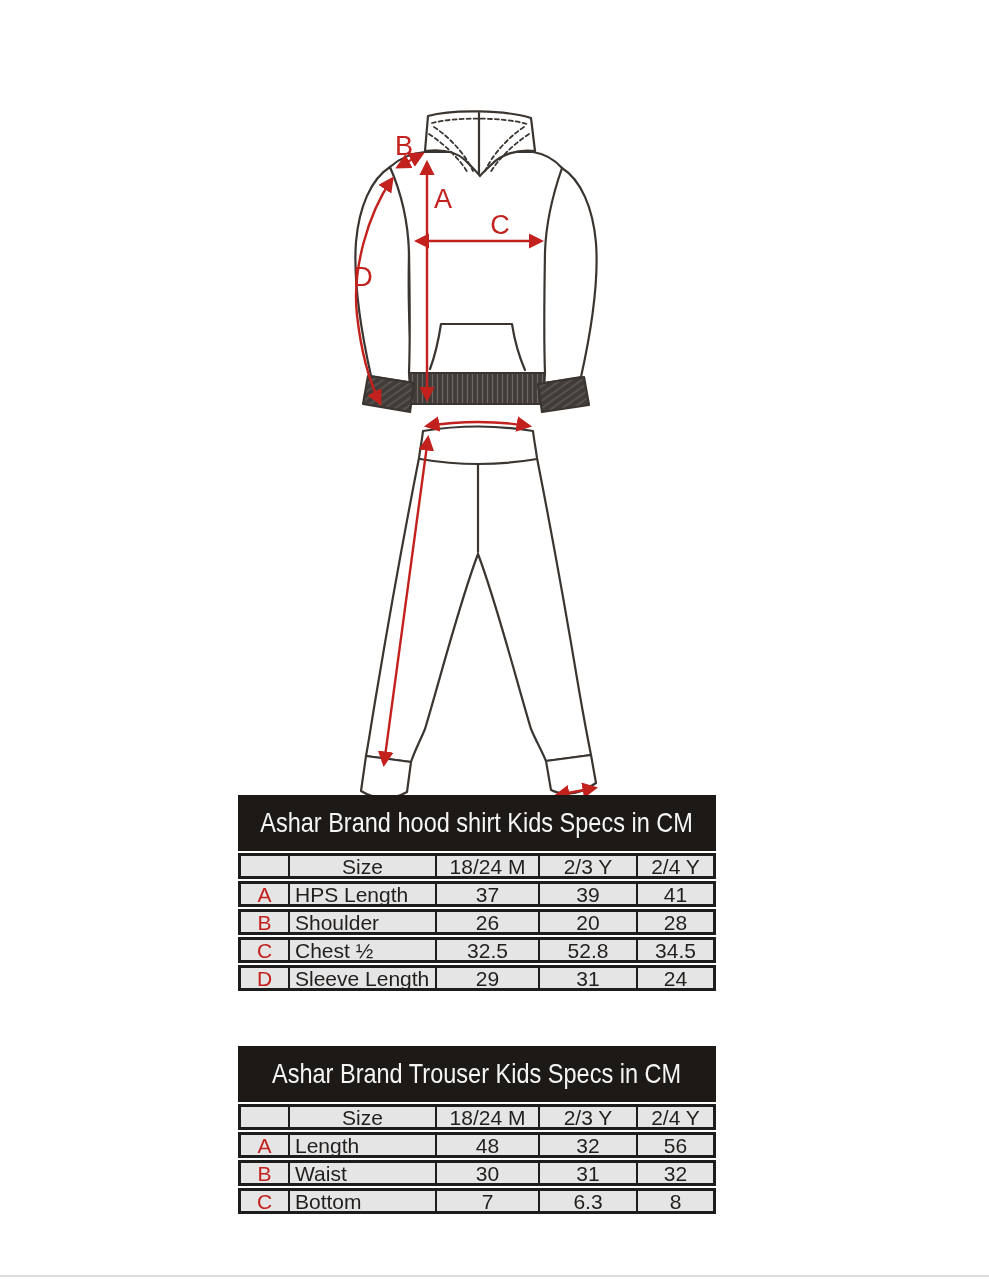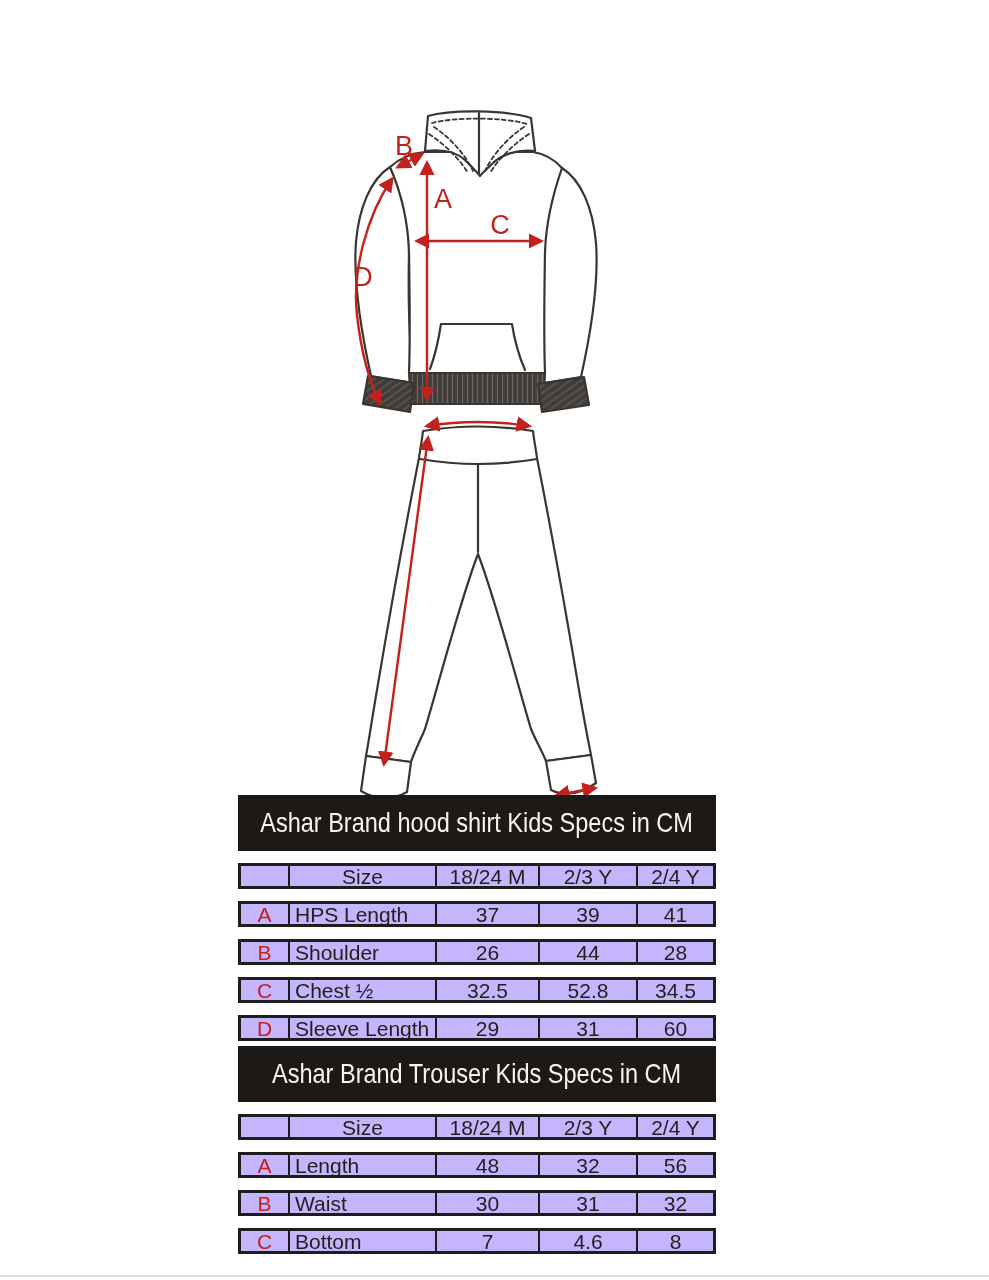--- a/index.html
+++ b/index.html
@@ -11,21 +11,21 @@
 
   
   .spec{position:absolute;left:238px;width:478px;}
   .spec-title{
     height:56px;background:#1d1916;color:#f6f5f3;
     display:flex;align-items:center;justify-content:center;overflow:hidden;
   }
   .spec-title span{font-size:28px;white-space:nowrap;transform:scaleX(.84);}
   .srow{
     display:grid;grid-template-columns:47px 147px 103px 98px 1fr;
-    height:26px;margin-top:12px;border:3px solid #1d1d1d;box-sizing:border-box;background:#c4b5fd;
+    height:26px;margin-top:2px;border:3px solid #1d1d1d;box-sizing:border-box;background:#e5e5e5;
   }
   .cell{
     display:flex;align-items:center;justify-content:center;
     font-size:21px;line-height:1;color:#211e1c;overflow:hidden;white-space:nowrap;
   }
   .cell.v{border-left:2px solid #1d1d1d;}
   .cell.name{justify-content:flex-start;padding-left:5px;}
   .cell.letter{color:#c2211d;}
 </style>
 </head>
@@ -118,36 +118,36 @@
       <div class="cell letter">A</div>
       <div class="cell v name">HPS Length</div>
       <div class="cell v">37</div>
       <div class="cell v">39</div>
       <div class="cell v">41</div>
     </div>
     <div class="srow">
       <div class="cell letter">B</div>
       <div class="cell v name">Shoulder</div>
       <div class="cell v">26</div>
-      <div class="cell v">44</div>
+      <div class="cell v">20</div>
       <div class="cell v">28</div>
     </div>
     <div class="srow">
       <div class="cell letter">C</div>
       <div class="cell v name">Chest ½</div>
       <div class="cell v">32.5</div>
       <div class="cell v">52.8</div>
       <div class="cell v">34.5</div>
     </div>
     <div class="srow">
       <div class="cell letter">D</div>
       <div class="cell v name">Sleeve Length</div>
       <div class="cell v">29</div>
       <div class="cell v">31</div>
-      <div class="cell v">60</div>
+      <div class="cell v">24</div>
     </div>
   </div>
 
   <div class="spec" style="top:1046px;">
     <div class="spec-title">
       <span>Ashar Brand Trouser Kids Specs in CM</span>
     </div>
     <div class="srow">
       <div class="cell letter"></div>
       <div class="cell v">Size</div>
@@ -166,18 +166,18 @@
       <div class="cell letter">B</div>
       <div class="cell v name">Waist</div>
       <div class="cell v">30</div>
       <div class="cell v">31</div>
       <div class="cell v">32</div>
     </div>
     <div class="srow">
       <div class="cell letter">C</div>
       <div class="cell v name">Bottom</div>
       <div class="cell v">7</div>
-      <div class="cell v">4.6</div>
+      <div class="cell v">6.3</div>
       <div class="cell v">8</div>
     </div>
   </div>
 
 </div>
 
 </body></html>

